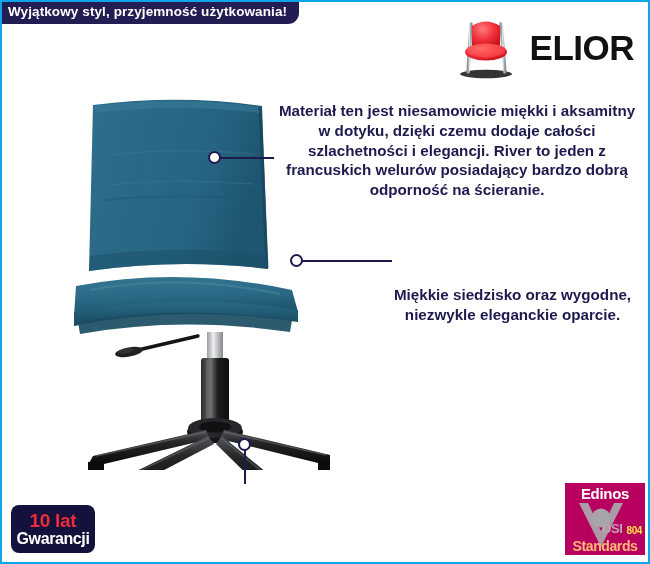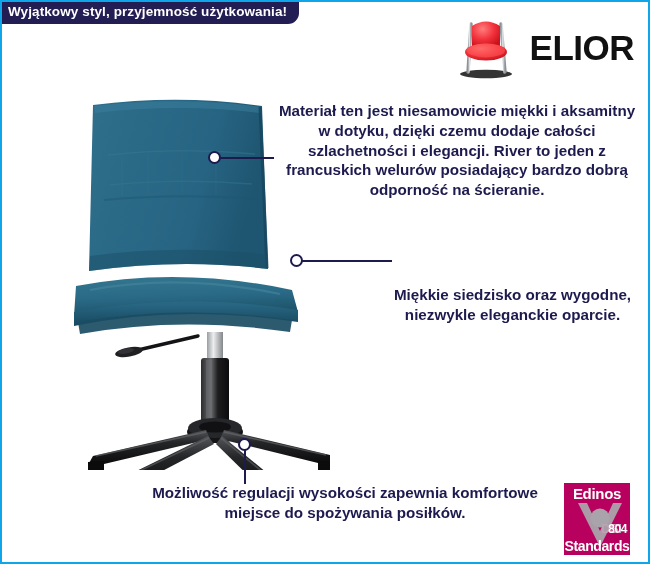--- a/index.html
+++ b/index.html
@@ -113,23 +113,23 @@
     font-size:16px;
     font-weight:bold;
     line-height:1.05;
     letter-spacing:-.4px;
     margin-top:1px;
   }
 
   
   .edinos{
     position:absolute;
-    right:18px;
+    right:3px;
     bottom:7px;
-    width:66px;
+    width:80px;
     height:72px;
     background:#b8005e;
     z-index:20;
     overflow:hidden;
   }
   .ed-top{
     position:absolute;top:2px;left:0;right:0;
     text-align:center;
     color:#ffffff;
     font-size:15px;
@@ -137,25 +137,25 @@
     letter-spacing:-.3px;
     z-index:3;
   }
   .ed-v{position:absolute;left:0;top:0;width:100%;height:100%;z-index:1;}
   .ed-dsi{
     position:absolute;left:3px;bottom:19px;
     color:#b9a5b1;font-size:13px;font-weight:bold;z-index:3;letter-spacing:-.4px;padding-left:34px;
   }
   .ed-804{
     position:absolute;right:3px;bottom:19px;
-    color:#ffffff;font-size:12px;font-weight:bold;z-index:3;letter-spacing:-.4px;
+    color:#fde047;font-size:10px;font-weight:bold;z-index:3;letter-spacing:-.4px;
   }
   .ed-std{
     position:absolute;left:0;right:0;bottom:1px;
-    text-align:center;color:#ffffff;font-size:14px;font-weight:bold;
+    text-align:center;color:#fdba74;font-size:14px;font-weight:bold;
     z-index:3;letter-spacing:-.4px;
   }
 </style>
 </head>
 <body>
 
 <div id="page">
 
   <div class="banner">
     <span>Wyjątkowy styl, przyjemność użytkowania!</span>
@@ -288,22 +288,25 @@
   <div class="dot" style="left:206px;top:149px;"></div>
   <div class="leader h" style="left:218px;top:155px;width:54px;"></div>
   <div class="callout-text" id="callout-1">Materiał ten jest niesamowicie miękki i aksamitny w dotyku, dzięki czemu dodaje całości szlachetności i elegancji. River to jeden z francuskich welurów posiadający bardzo dobrą odporność na ścieranie.</div>
 
   <div class="dot" style="left:288px;top:252px;"></div>
   <div class="leader h" style="left:300px;top:258px;width:90px;"></div>
   <div class="callout-text" id="callout-2">Miękkie siedzisko oraz wygodne, niezwykle eleganckie oparcie.</div>
 
   <div class="dot" style="left:236px;top:436px;"></div>
   <div class="leader v" style="left:242px;top:448px;height:34px;"></div>
-  <div class="callout-text" id="callout-3">Możliwość regulacji wysokości zapewnia komfortowe miejsce do spożywania posiłków.</div>
-
+
+  <div class="warranty">
+    <span class="w-top">10 lat</span>
+    <span class="w-bot">Gwarancji</span>
+  </div>
 
   <div class="edinos">
     <span class="ed-v">
       <svg width="72" height="72" viewBox="0 0 72 72">
         <path d="M14,20 L36,64 L58,20 L49,20 L36,48 L23,20 Z" fill="#a9a3ab" opacity="0.95"></path>
         <circle cx="36" cy="35" r="9.5" fill="#a9a3ab"></circle>
       </svg>
     </span>
     <span class="ed-top">Edinos</span>
     <span class="ed-dsi">DSI</span>

